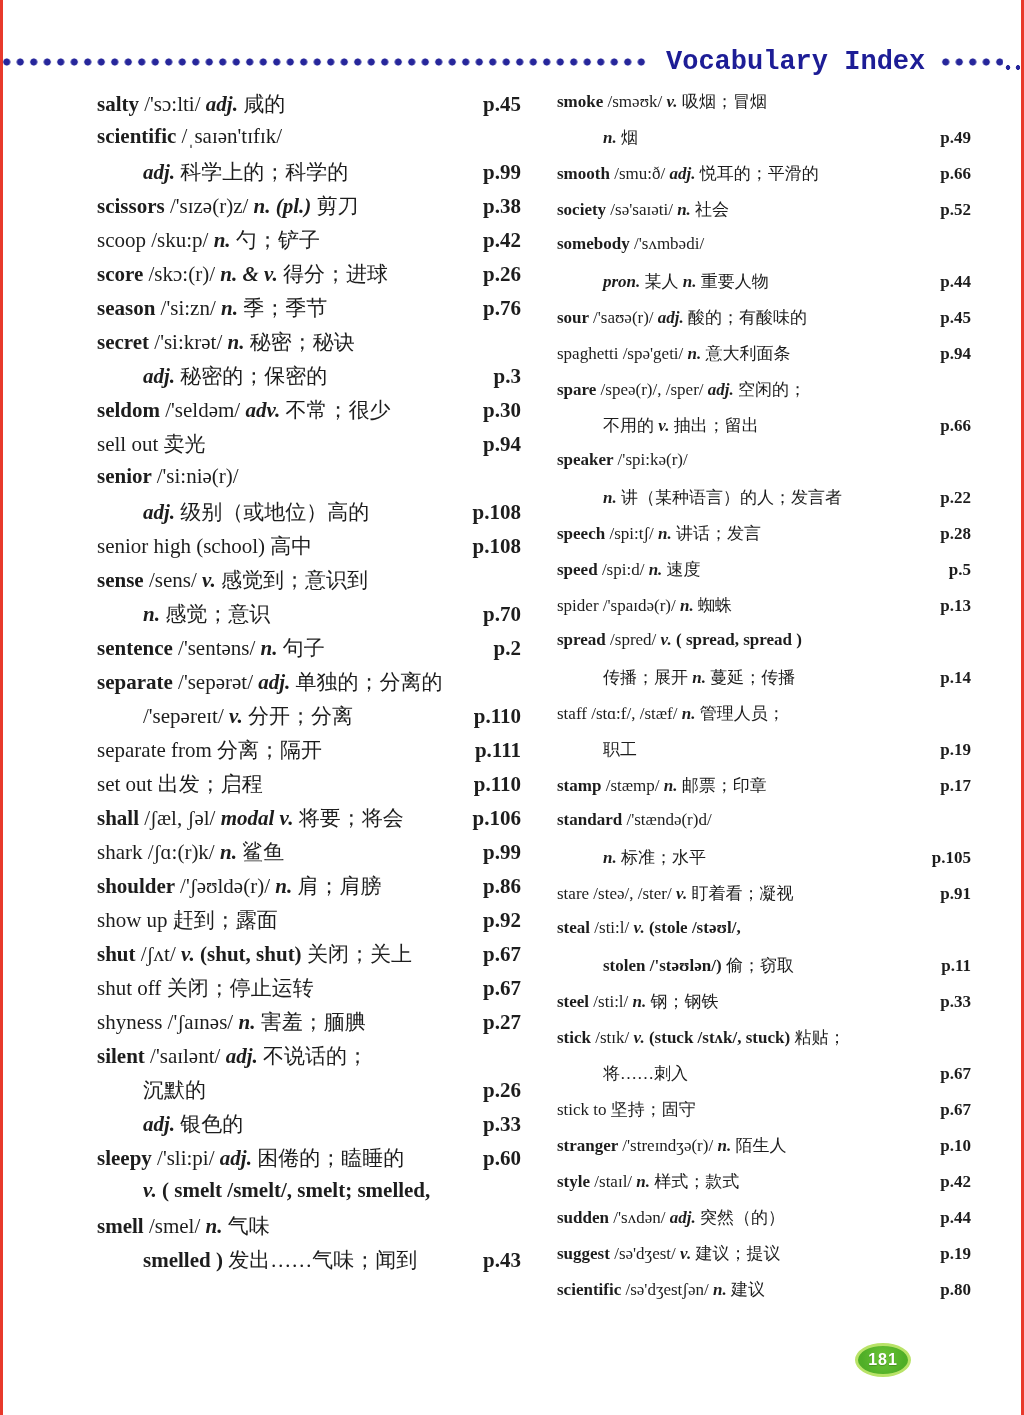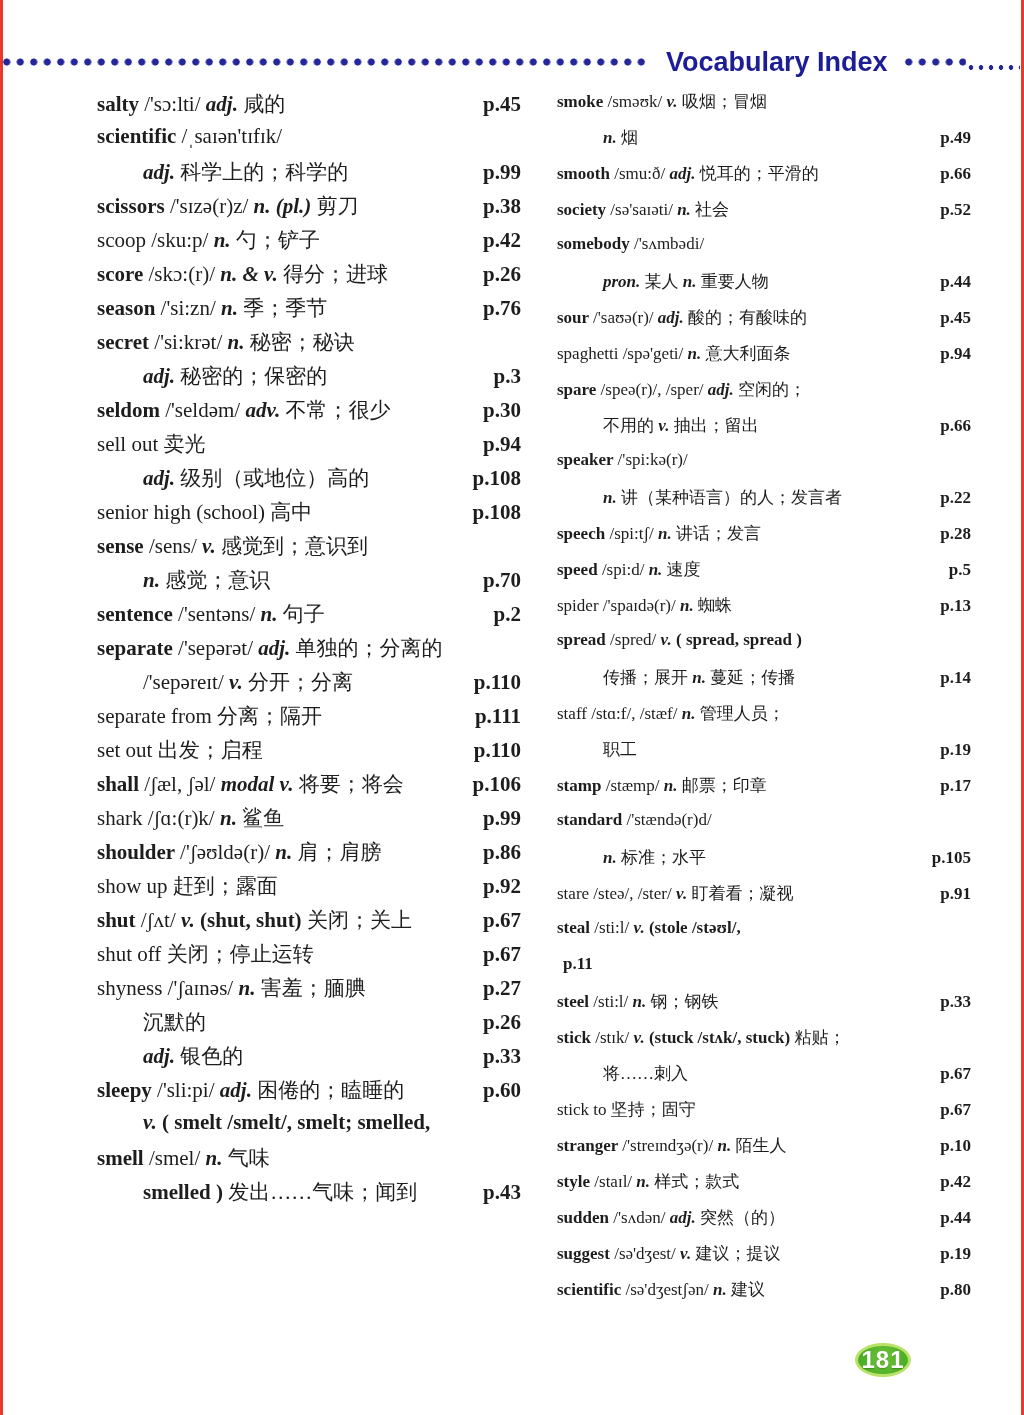--- a/index.html
+++ b/index.html
@@ -17,21 +17,21 @@
   .header { position:absolute; top:46px; left:0; right:4px; height:32px; display:flex; align-items:center; }
   .dotstrip {
     height:10px;
     background-image:radial-gradient(circle, var(--dot-color,#26269b) 3.2px, transparent 3.9px);
     background-size:13.5px 10px;
     background-position:left center;
     background-repeat:repeat-x;
   }
   .dots-left { width:650px; }
   .page-title {
-    font-family:Liberation Sans, sans-serif;
+    font-family:Liberation Mono, monospace;
     font-weight:bold; font-size:27px; line-height:30px;
     color:var(--title-color,#1d1d96);
     padding:0 14px 0 16px; white-space:nowrap;
   }
   .dots-right { flex:1; display:flex; align-items:center; }
   .dots-right .big { width:64px; height:10px; }
   .dots-right .small {
     flex:1; height:7px; margin-top:10px;
     background-image:radial-gradient(circle, var(--dot-color,#26269b) 2.1px, transparent 2.6px);
     background-size:10px 7px;
@@ -56,21 +56,21 @@
 
   
   .page-badge {
     position:absolute; left:855px; top:1343px; width:56px; height:34px;
     border-radius:50%;
     background:radial-gradient(circle at 50% 40%, #6cc436 0%, var(--badge-bg,#4fae27) 70%);
     border:3px solid var(--badge-ring,#b9e368);
     box-sizing:border-box;
     display:flex; align-items:center; justify-content:center;
     color:#ffffff; font-family:"Liberation Sans","DejaVu Sans",sans-serif;
-    font-weight:bold; font-size:24px; letter-spacing:1px;
+    font-weight:bold; font-size:16px; letter-spacing:1px;
     text-shadow:0 1px 1px rgba(60,120,20,0.6);
   }
 </style>
 </head>
 <body style="color: rgb(29, 29, 29);">
 
 <div class="edge-line left"></div>
 <div class="edge-line right"></div>
 
 <div class="header">
@@ -118,20 +118,23 @@
       <span class="pg">p.3</span>
     </div>
     <div class="line">
       <span class="txt"><span class="sb">seldom </span><span class="sr">/'seldəm/ </span><span class="si">adv.</span><span class="sz"> 不常；很少</span></span>
       <span class="pg">p.30</span>
     </div>
     <div class="line">
       <span class="txt"><span class="sr">sell out </span><span class="sz">卖光</span></span>
       <span class="pg">p.94</span>
     </div>
+    <div class="line">
+      <span class="txt"><span class="sb">senior </span><span class="sr">/'si:niə(r)/</span></span>
+    </div>
     <div class="line indent">
       <span class="txt"><span class="si">adj.</span><span class="sz"> 级别（或地位）高的</span></span>
       <span class="pg">p.108</span>
     </div>
     <div class="line">
       <span class="txt"><span class="sr">senior high (school) </span><span class="sz">高中</span></span>
       <span class="pg">p.108</span>
     </div>
     <div class="line">
       <span class="txt"><span class="sb">sense </span><span class="sr">/sens/ </span><span class="si">v.</span><span class="sz"> 感觉到；意识到</span></span>
@@ -180,20 +183,23 @@
       <span class="pg">p.67</span>
     </div>
     <div class="line">
       <span class="txt"><span class="sr">shut off </span><span class="sz">关闭；停止运转</span></span>
       <span class="pg">p.67</span>
     </div>
     <div class="line">
       <span class="txt"><span class="sr">shyness </span><span class="sr">/'ʃaɪnəs/ </span><span class="si">n.</span><span class="sz"> 害羞；腼腆</span></span>
       <span class="pg">p.27</span>
     </div>
+    <div class="line">
+      <span class="txt"><span class="sb">silent </span><span class="sr">/'saɪlənt/ </span><span class="si">adj.</span><span class="sz"> 不说话的；</span></span>
+    </div>
     <div class="line indent">
       <span class="txt"><span class="sz">沉默的</span></span>
       <span class="pg">p.26</span>
     </div>
     <div class="line indent">
       <span class="txt"><span class="si">adj.</span><span class="sz"> 银色的</span></span>
       <span class="pg">p.33</span>
     </div>
     <div class="line">
       <span class="txt"><span class="sb">sleepy </span><span class="sr">/'sli:pi/ </span><span class="si">adj.</span><span class="sz"> 困倦的；瞌睡的</span></span>
@@ -293,20 +299,21 @@
       <span class="pg">p.105</span>
     </div>
     <div class="line">
       <span class="txt"><span class="sr">stare </span><span class="sr">/steə/, /ster/ </span><span class="si">v.</span><span class="sz"> 盯着看；凝视</span></span>
       <span class="pg">p.91</span>
     </div>
     <div class="line">
       <span class="txt"><span class="sb">steal </span><span class="sr">/sti:l/ </span><span class="si">v.</span><span class="sb"> (stole /stəʊl/,</span></span>
     </div>
     <div class="line indent">
+      <span class="txt"><span class="sb">stolen /'stəʊlən/) </span><span class="sz">偷；窃取</span></span>
       <span class="pg">p.11</span>
     </div>
     <div class="line">
       <span class="txt"><span class="sb">steel </span><span class="sr">/sti:l/ </span><span class="si">n.</span><span class="sz"> 钢；钢铁</span></span>
       <span class="pg">p.33</span>
     </div>
     <div class="line">
       <span class="txt"><span class="sb">stick </span><span class="sr">/stɪk/ </span><span class="si">v.</span><span class="sb"> (stuck /stʌk/, stuck) </span><span class="sz">粘贴；</span></span>
     </div>
     <div class="line indent">

